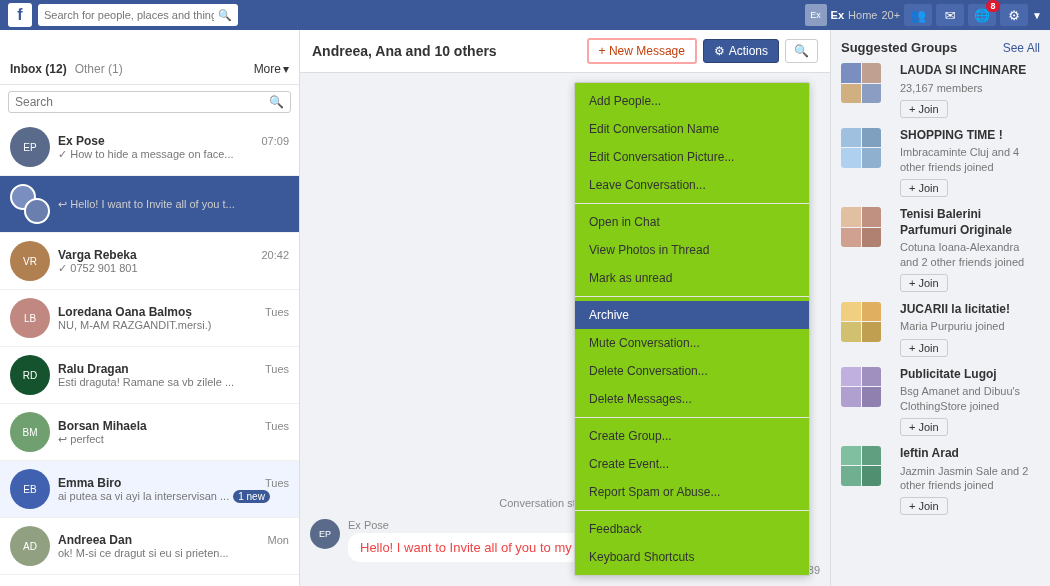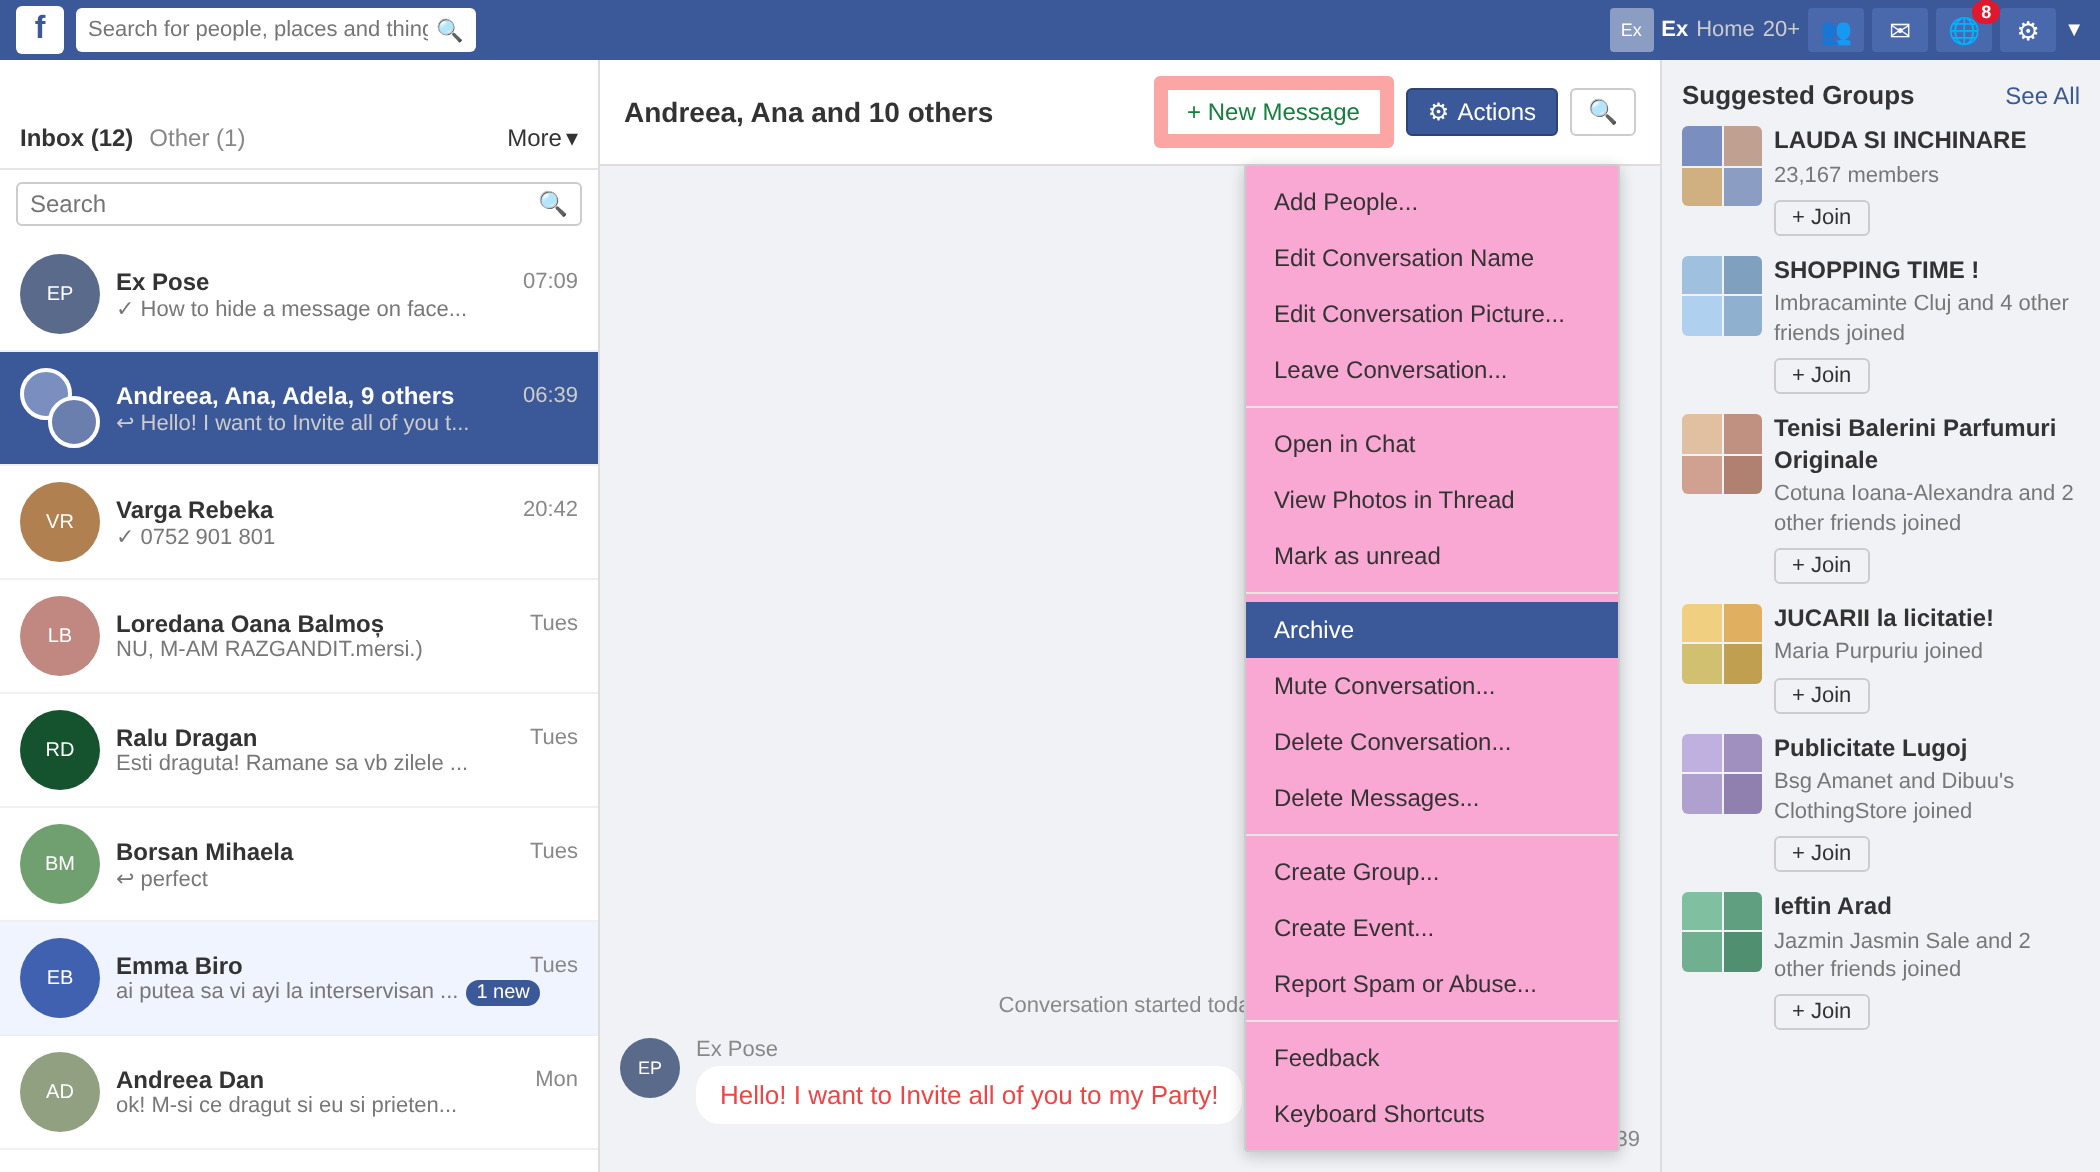--- a/index.html
+++ b/index.html
@@ -145,25 +145,25 @@
     .conv-header {
       background: #fff;
       border-bottom: 1px solid #ddd;
       padding: 8px 12px;
       display: flex; align-items: center; justify-content: space-between;
     }
     .conv-title { font-size: 14px; font-weight: bold; color: #333; }
     .conv-actions { display: flex; gap: 6px; align-items: center; }
     .btn-new-message {
       background: #fff;
-      border: 7px solid #fca5a5;
+      border: 2px solid #fca5a5;
       border-radius: 3px;
       padding: 4px 10px;
       font-size: 12px;
-      color: #15803d;
+      color: #c2410c;
       cursor: pointer;
       display: flex; align-items: center; gap: 4px; text-align: center;
     }
     .btn-actions {
       background: #3b5998;
       border: 1px solid #2d4373;
       border-radius: 3px;
       padding: 4px 10px;
       font-size: 12px;
       color: #fff;
@@ -177,24 +177,24 @@
       padding: 4px 8px;
       font-size: 12px;
       color: #555;
       cursor: pointer;
     }
 
     
     .dropdown-menu {
       position: absolute;
       top: 52px; right: 20px;
-      background: #f9a8d4;
+      background: #84cc16;
       border: 1px solid #ccc;
       box-shadow: 0 2px 8px rgba(0,0,0,0.2);
-      width: 188px;
+      width: 236px;
       z-index: 100;
       border-radius: 2px;
     }
     .dropdown-section { border-bottom: 1px solid #e5e5e5; padding: 4px 0; }
     .dropdown-section:last-child { border-bottom: none; }
     .dropdown-item {
       padding: 7px 14px;
       font-size: 12px;
       color: #333;
       cursor: pointer;
@@ -247,21 +247,21 @@
       padding: 10px;
       flex-shrink: 0;
     }
     .suggested-header {
       display: flex; justify-content: space-between; align-items: center;
       margin-bottom: 8px;
     }
     .suggested-title { font-size: 13px; font-weight: bold; color: #333; }
     .see-all { font-size: 12px; color: #3b5998; cursor: pointer; }
     .group-item {
-      display: flex; gap: 6px;
+      display: flex; gap: 19px;
       margin-bottom: 10px;
       align-items: flex-start;
     }
     .group-thumb {
       width: 40px; height: 40px; flex-shrink: 0;
       display: grid; grid-template-columns: 1fr 1fr; gap: 1px;
       overflow: hidden; border-radius: 3px;
     }
     .group-thumb .tc { background: #8b9dc3; width: 100%; height: 100%; }
     .group-thumb .tc:nth-child(1) { background: #7a8fc0; }
@@ -338,24 +338,20 @@
           <div class="msg-preview">✓ How to hide a message on face...</div>
         </div>
       </div>
 
       <div class="msg-item active">
         <div class="group-avatar">
           <div class="av1" style="background:#7a8fc0;"></div>
           <div class="av2" style="background:#6b7faf;"></div>
         </div>
         <div class="msg-content">
-          <div class="msg-top">
-            <span class="msg-name">Andreea, Ana, Adela, 9 others</span>
-            <span class="msg-time">06:39</span>
-          </div>
           <div class="msg-preview">↩ Hello! I want to Invite all of you t...</div>
         </div>
       </div>
 
       <div class="msg-item">
         <div class="msg-avatar" style="background:#b08050;display:flex;align-items:center;justify-content:center;color:#fff;font-size:10px;">VR</div>
         <div class="msg-content">
           <div class="msg-top">
             <span class="msg-name">Varga Rebeka</span>
             <span class="msg-time">20:42</span>

